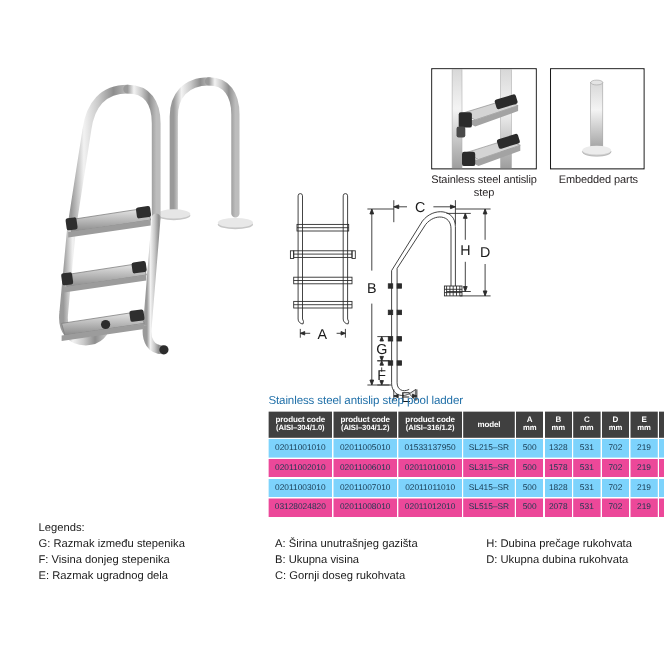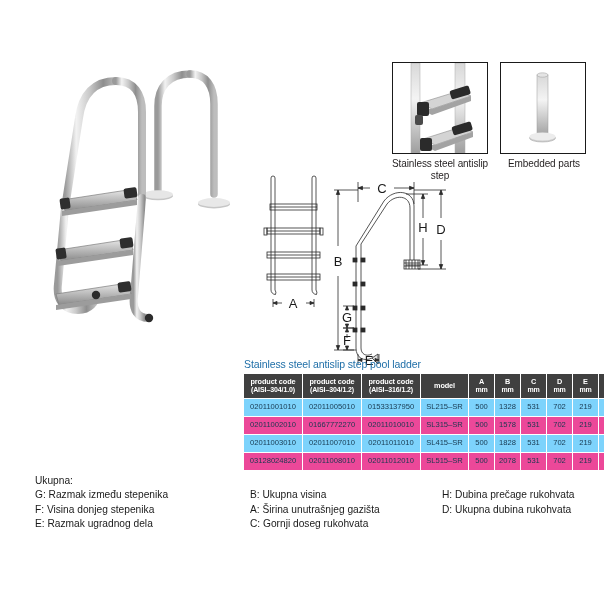--- a/index.html
+++ b/index.html
@@ -344,21 +344,21 @@
           <td>500</td>
           <td>1328</td>
           <td>531</td>
           <td>702</td>
           <td>219</td>
           <td>243</td>
 
         </tr>
         <tr class="even">
           <td>02011002010</td>
-          <td>01667772270</td>
+          <td>02011006010</td>
           <td>02011010010</td>
           <td>SL315–SR</td>
           <td>500</td>
           <td>1578</td>
           <td>531</td>
           <td>702</td>
           <td>219</td>
           <td>243</td>
 
         </tr>
@@ -387,29 +387,29 @@
           <td>219</td>
           <td>243</td>
 
         </tr>
       </tbody>
     </table>
   </div>
 
   <div class="legends">
     <div class="lg-col c1">
-      <div class="lg-head">Ukupna:</div>
+      <div class="lg-head">Legends:</div>
       <div class="lg-item">G: Razmak između stepenika</div>
       <div class="lg-item">F: Visina donjeg stepenika</div>
       <div class="lg-item">E: Razmak ugradnog dela</div>
     </div>
     <div class="lg-col c2">
       <div class="lg-head">&nbsp;</div>
+      <div class="lg-item">A: Širina unutrašnjeg gazišta</div>
       <div class="lg-item">B: Ukupna visina</div>
-      <div class="lg-item">A: Širina unutrašnjeg gazišta</div>
       <div class="lg-item">C: Gornji doseg rukohvata</div>
     </div>
     <div class="lg-col c3">
       <div class="lg-head">&nbsp;</div>
       <div class="lg-item">H: Dubina prečage rukohvata</div>
       <div class="lg-item">D: Ukupna dubina rukohvata</div>
     </div>
   </div>
 
 </div>

